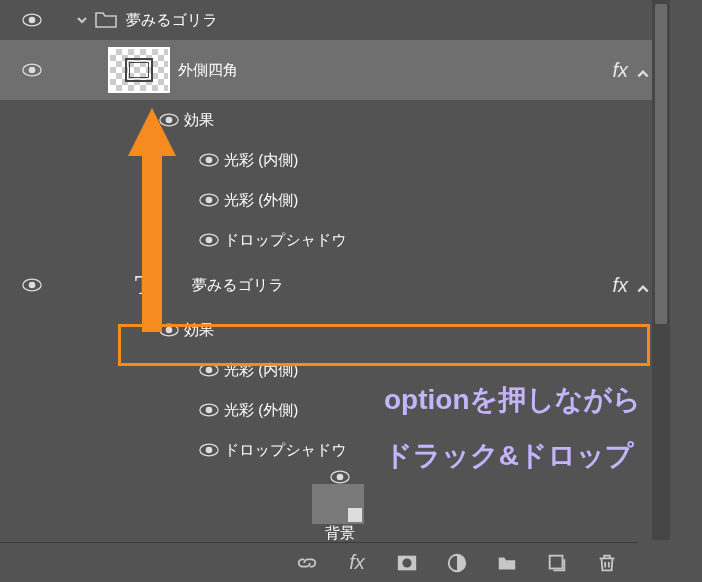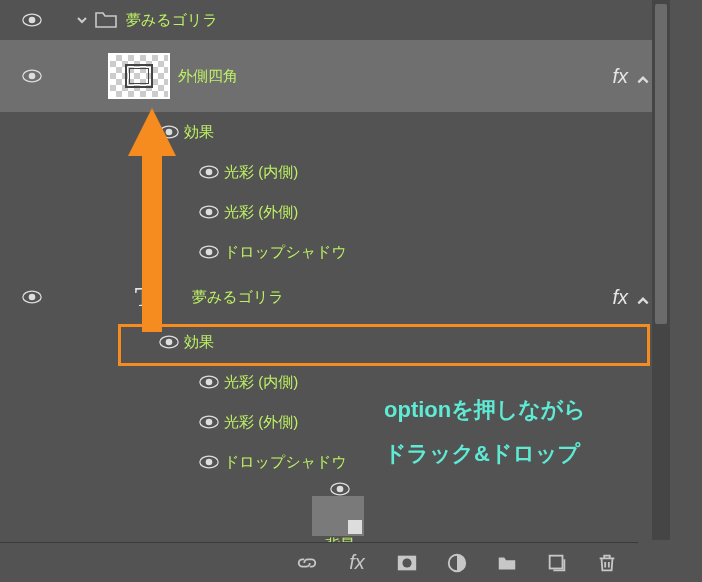--- a/index.html
+++ b/index.html
@@ -37,21 +37,21 @@
   }
 
   .row {
     display: flex;
     align-items: center;
     height: 40px;
     padding-left: 10px;
     position: relative;
   }
   .row.group-header { height: 40px; }
-  .row.layer { height: 72px; }
+  .row.layer { height: 60px; }
   .row.layer.selected { background: #6f6f6f; }
   .row.effects-header { height: 40px; }
   .row.effect { height: 40px; align-items: center; }
   .row.bg-layer { height: 50px; flex-direction: column; }
 
   .vis-col {
     width: 44px;
     display: flex;
     justify-content: center;
     align-items: center;
@@ -124,21 +124,21 @@
 
   .text-icon {
     width: 32px;
     font-size: 28px;
     font-weight: 700;
     color: #e6e6e6;
     text-align: center;
     font-family: "Times New Roman", serif;
   }
 
-  .label { flex: 1; color: #bef264; }
+  .label { flex: 1; color: #ffffff; }
 
   .fx-col {
     position: absolute;
     right: 20px;
     top: 0;
     bottom: 0;
     display: flex;
     align-items: center;
     gap: 8px;
     font-style: italic;
@@ -163,23 +163,23 @@
     top: 108px;
     width: 48px;
     height: 224px;
     pointer-events: none;
   }
   .arrow-annot svg { width: 100%; height: 100%; }
 
   .annot-text {
     position: absolute;
     left: 384px;
-    top: 388px;
-    color: #5eead4;
-    font-size: 22px;
+    top: 372px;
+    color: #c4b5fd;
+    font-size: 28px;
     font-weight: 600;
     line-height: 2;
     pointer-events: none;
   }
 
   .footer {
     position: absolute;
     left: 0;
     right: 32px;
     bottom: 0;

